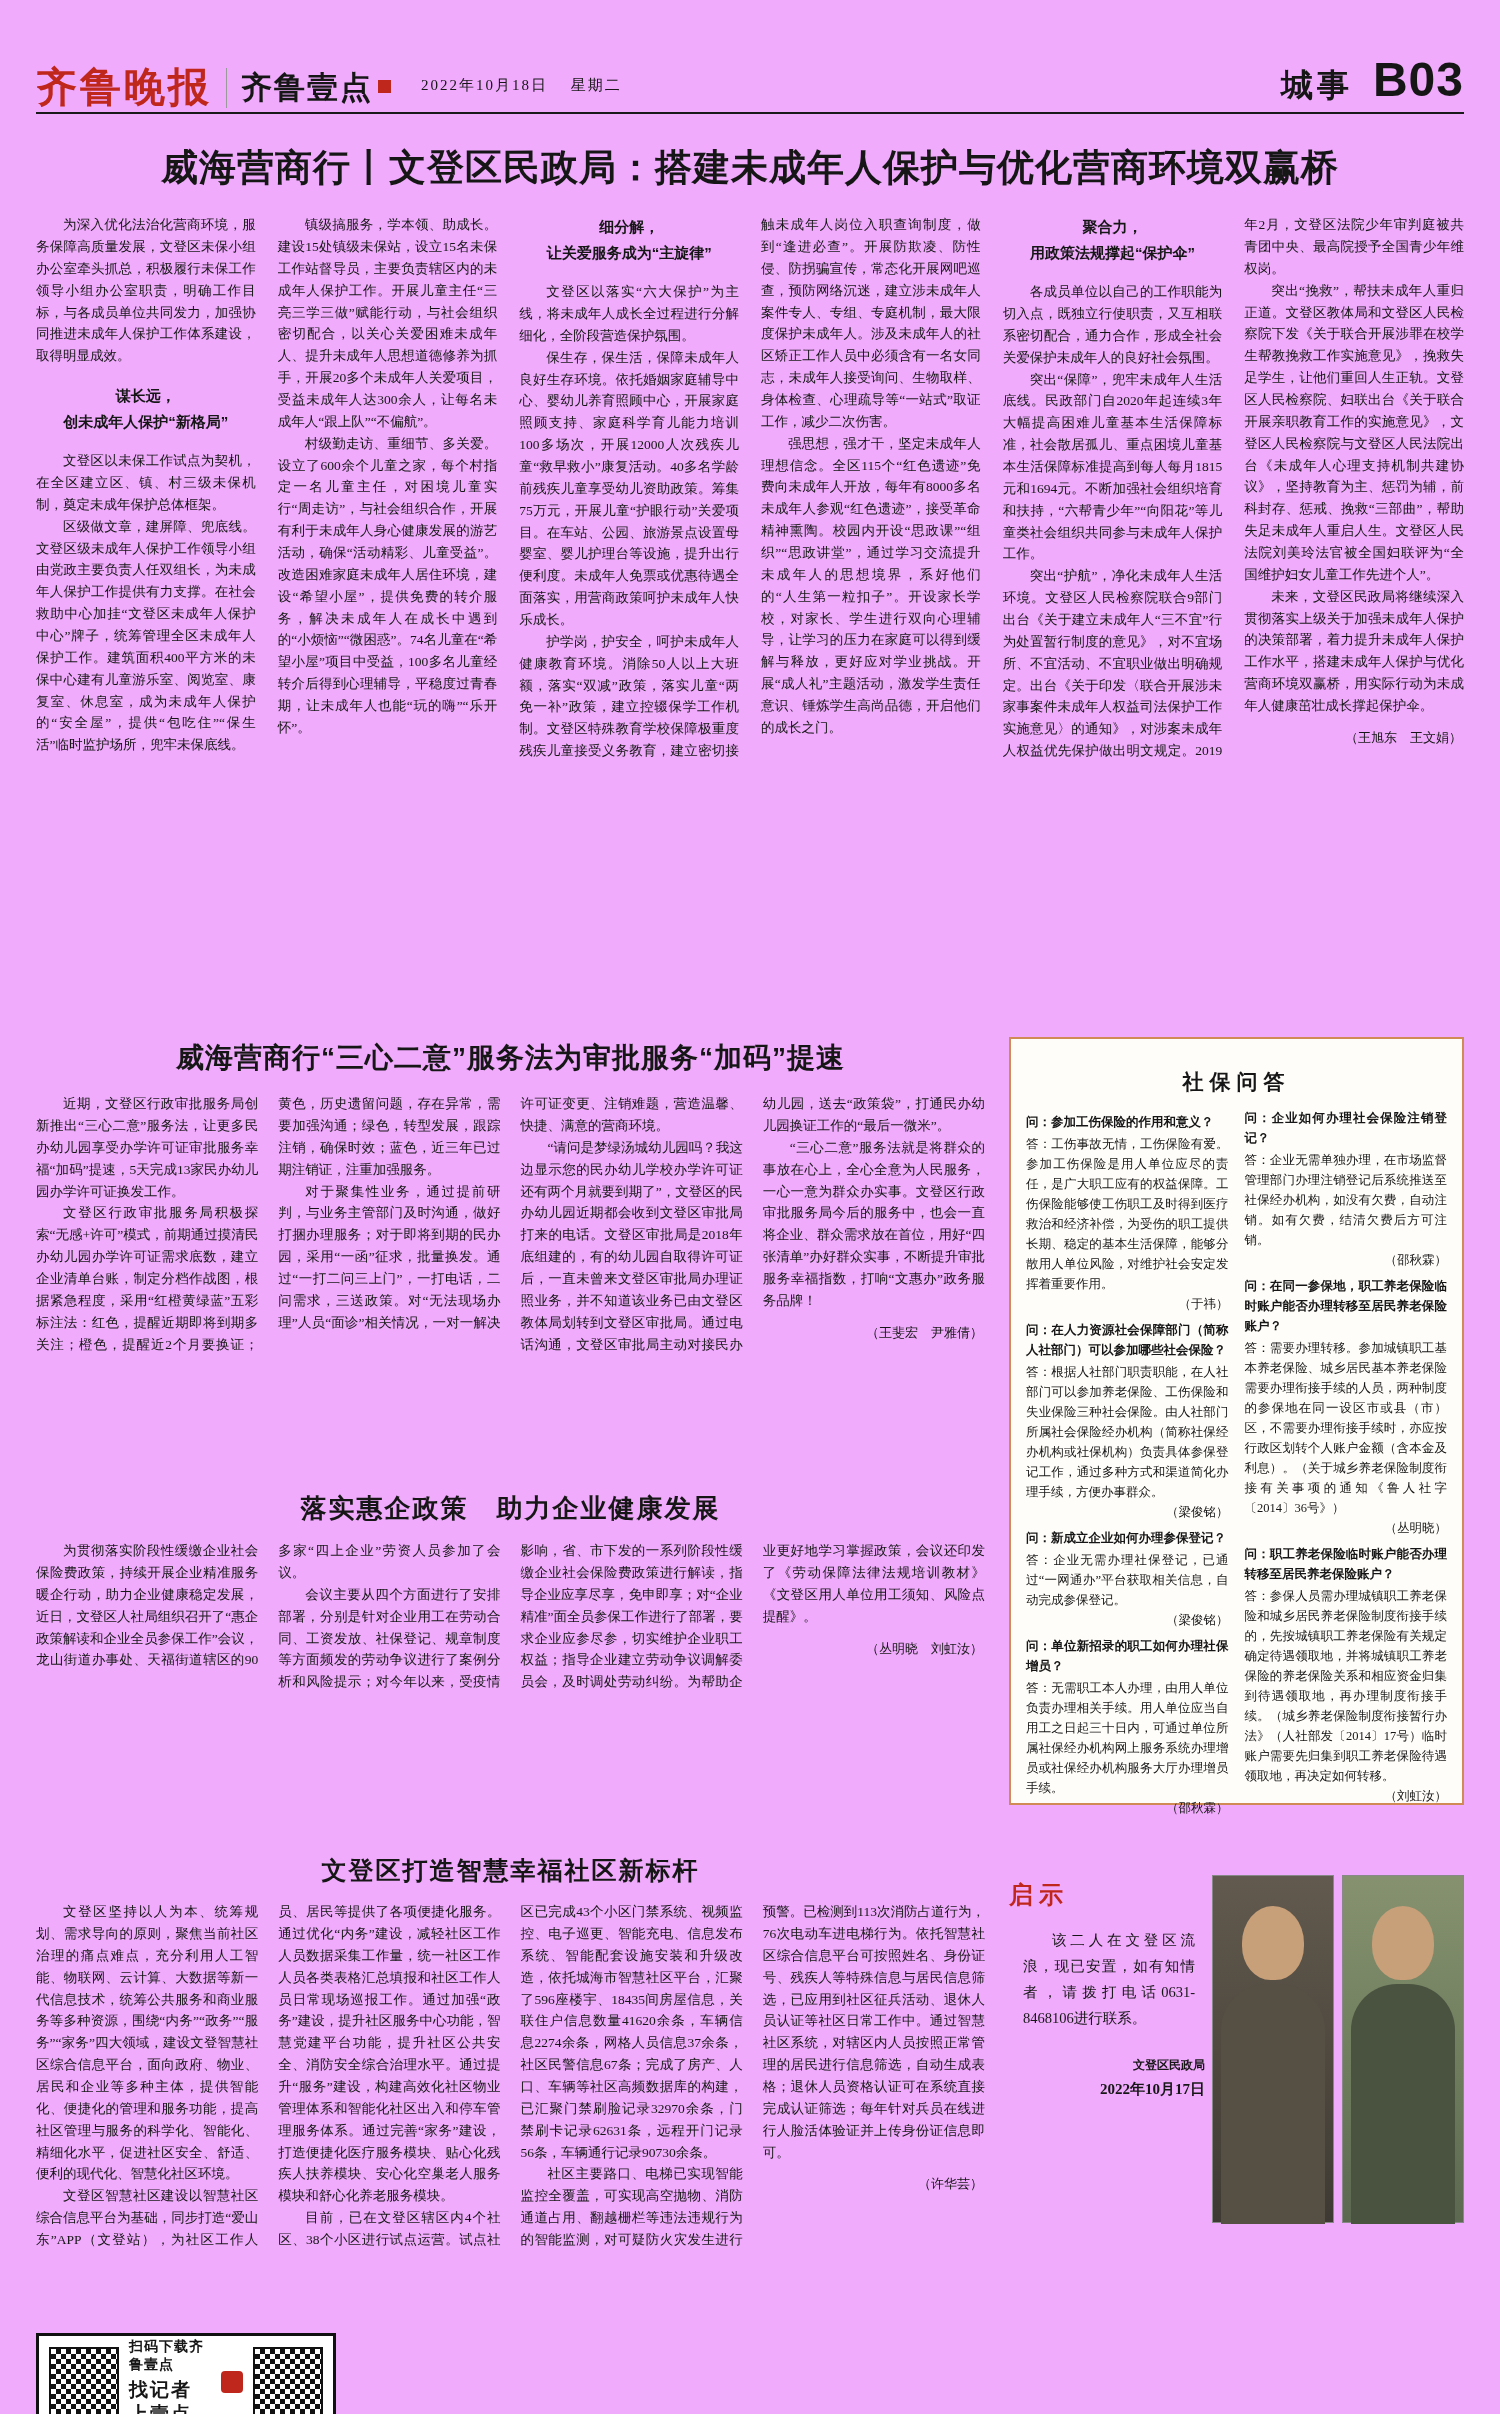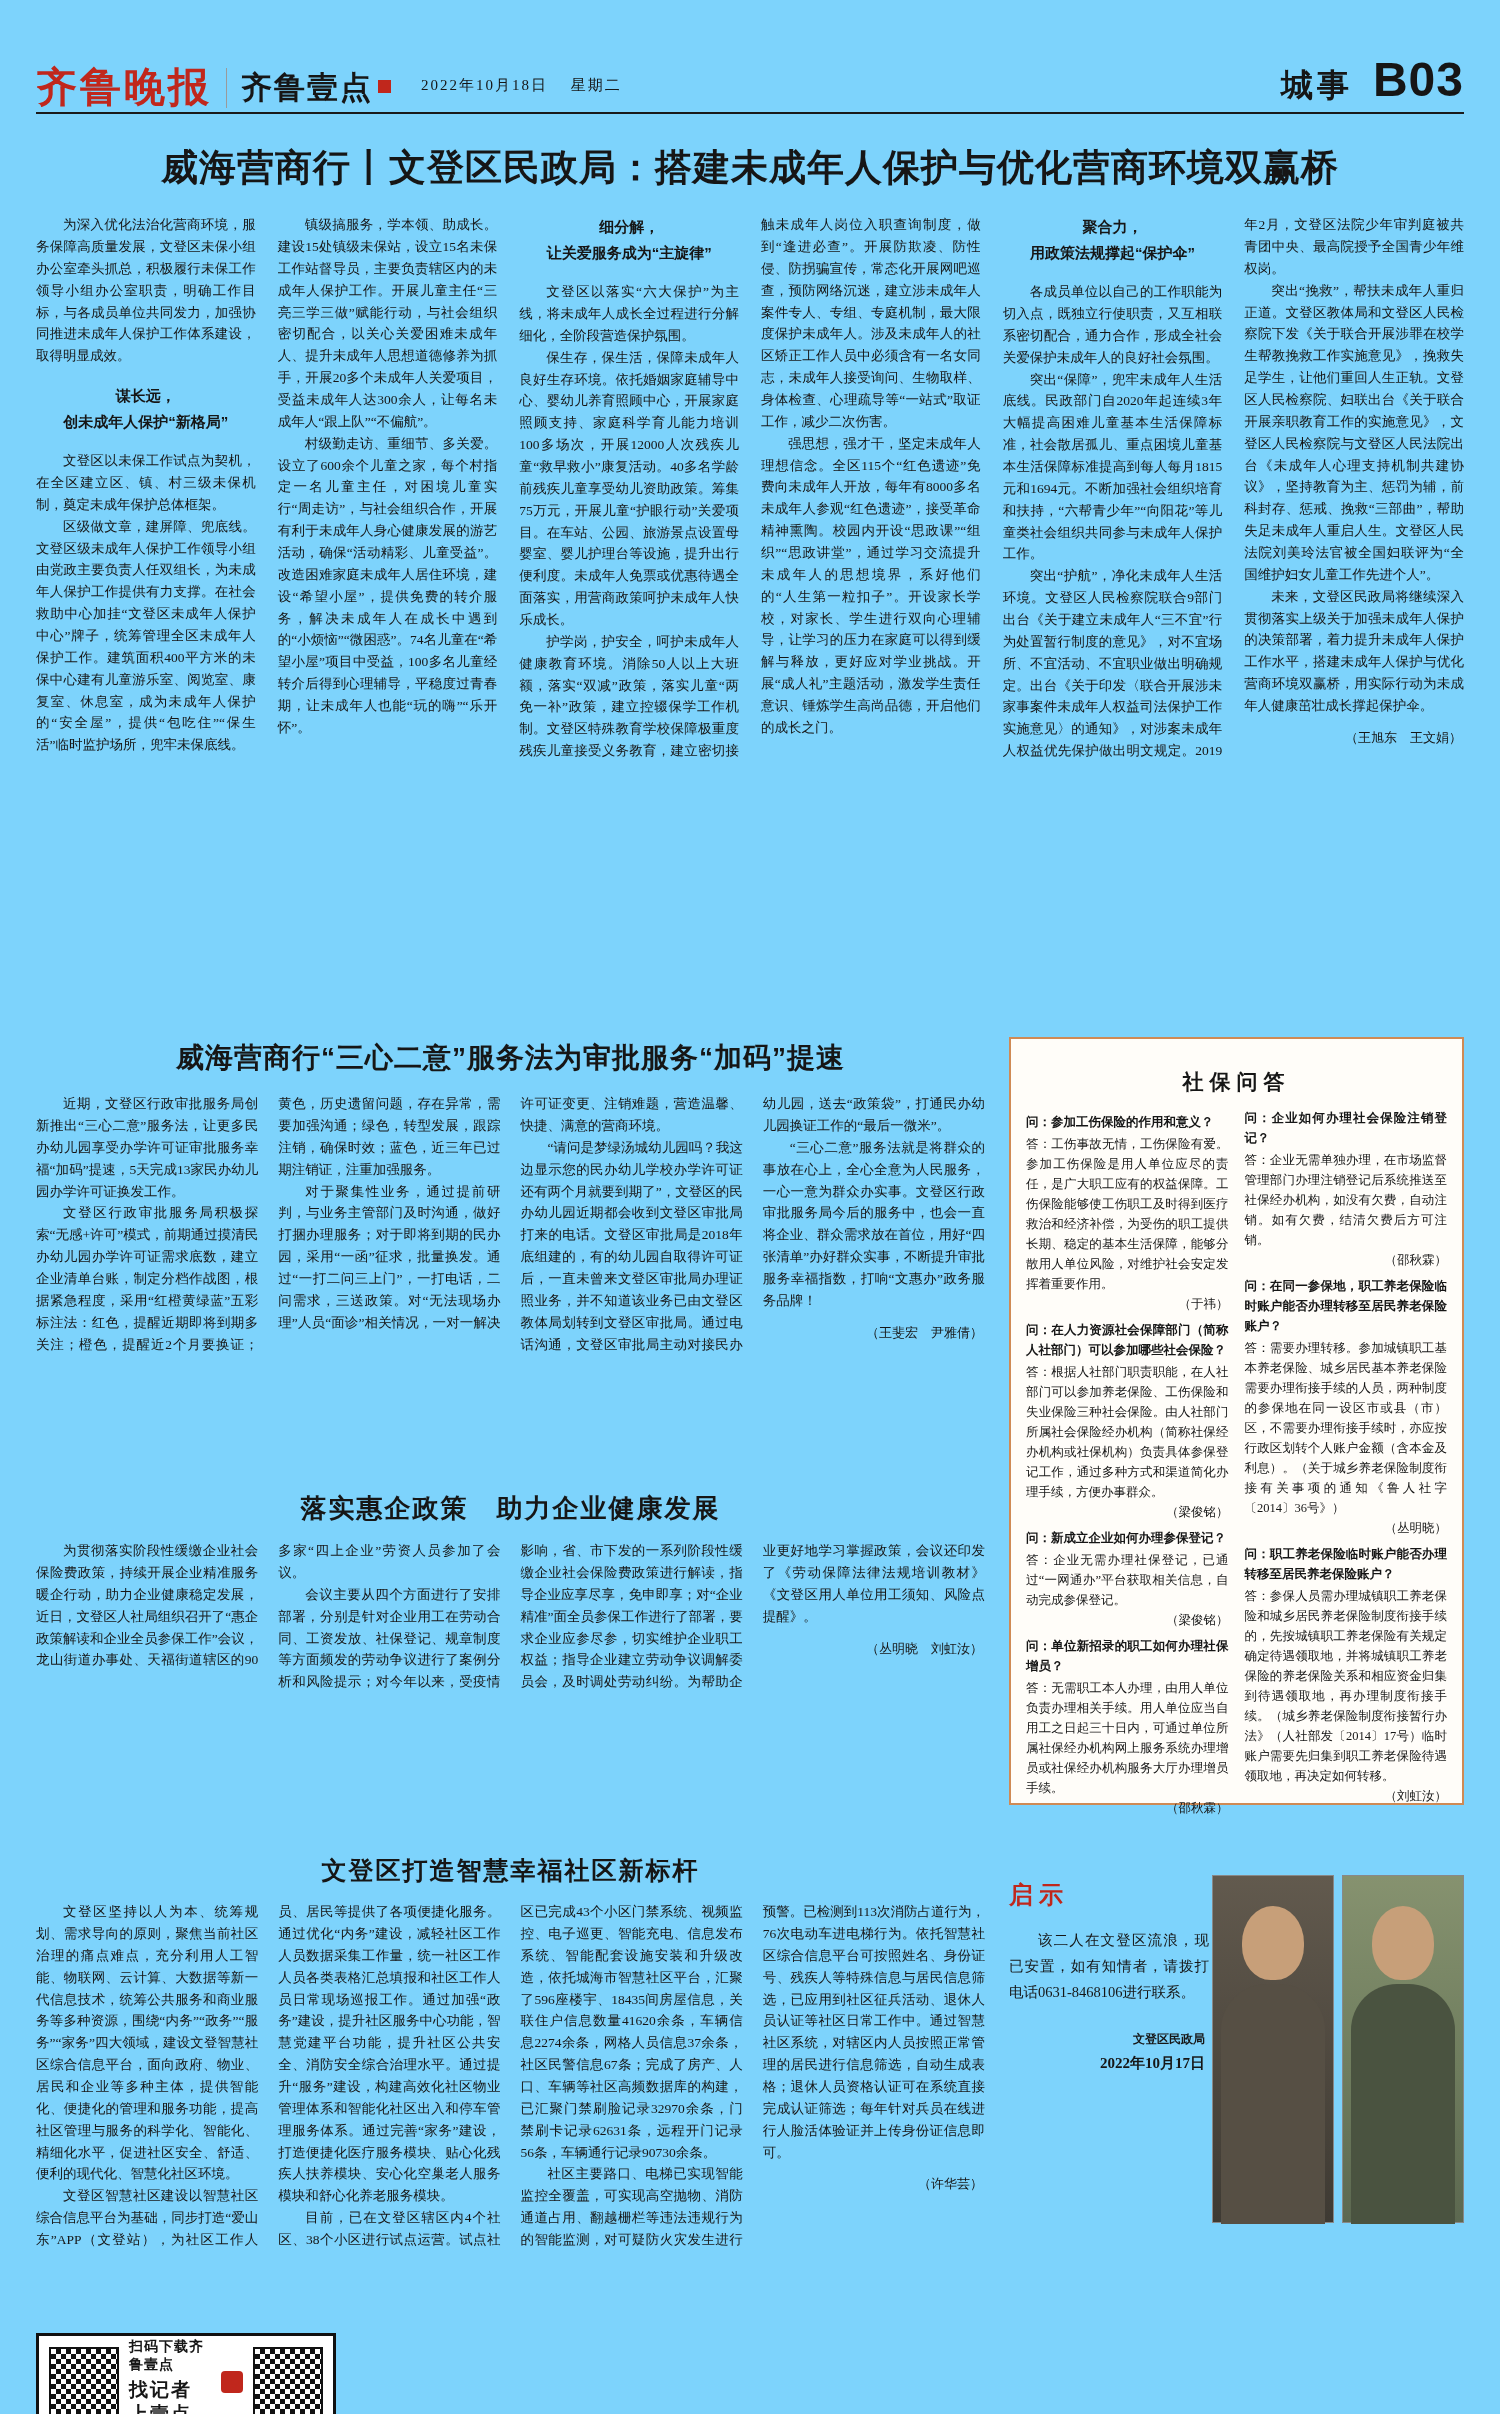--- a/index.html
+++ b/index.html
@@ -1,19 +1,19 @@
 <!DOCTYPE html>
 <html><head>
 <meta charset="utf-8">
 <style>
   * { box-sizing: border-box; }
   html,body { margin:0; padding:0; background:#d9d9d6; }
   .page {
     width:1500px; height:2414px; margin:0 auto; position:relative;
-    background:#7dd3fc; color:#161616; overflow:hidden;
+    background:#f0abfc; color:#161616; overflow:hidden;
     padding:0 36px;
     font-family:"Liberation Serif","DejaVu Serif",serif;
   }
   
   .masthead { display:flex; justify-content:space-between; align-items:flex-end; padding-top:34px; height:108px; }
   .mast-left { display:flex; align-items:center; gap:14px; }
   .logo-script { color:#c0271c; font-size:41px; font-weight:bold; letter-spacing:3px; font-family:"DejaVu Serif",serif; line-height:1; }
   .logo-divider { width:1px; height:40px; background:#9a9a9a; }
   .logo-box { font-size:31px; font-weight:900; font-family:"Liberation Sans","DejaVu Sans",sans-serif; letter-spacing:2px; line-height:1; display:flex; align-items:center; }
   .red-dot { width:13px; height:13px; background:#c0271c; display:inline-block; margin:0 0 2px 5px; }
@@ -74,21 +74,21 @@
   .qa-cols { height:858px; column-count:2; column-gap:16px; font-size:12.5px; line-height:1.6; text-align:justify; }
   .qa-item { break-inside:avoid-column; margin-bottom:6px; }
   .qa-q { font-weight:bold; margin:4px 0 2px; font-family:"Liberation Sans","DejaVu Sans",sans-serif; }
   .qa-a { margin:0; }
   .qa-signer { margin:0; text-align:right; }
 
   
   .notice { margin-top:70px; display:flex; gap:3px; }
   .notice-left { width:200px; }
   .notice-title { color:#c0271c; font-size:24px; font-weight:900; font-family:"Liberation Sans","DejaVu Sans",sans-serif; letter-spacing:6px; margin:4px 0 16px; }
-  .notice-body { font-size:14.5px; line-height:1.8; text-indent:2em; margin:0; text-align:justify; }
+  .notice-body { font-size:14.5px; line-height:1.8; text-indent:2em; margin:14px; text-align:justify; }
   .notice-sig { font-size:12px; font-weight:bold; text-align:right; margin:26px 4px 0 0; }
   .notice-date { font-size:15px; font-weight:bold; text-align:right; margin:6px 4px 0 0; }
   .notice-photos { flex:1; display:flex; gap:8px; }
   .photo { flex:1; height:348px; position:relative; border:1px solid #888; }
   .photo-1 { background:linear-gradient(#625a4e 0%, #4c463d 60%, #3e3a33 100%); }
   .photo-2 { background:linear-gradient(#86926f 0%, #6f7d5e 55%, #5c6850 100%); }
   .photo::before { 
     content:""; position:absolute; top:30px; left:50%; transform:translateX(-50%);
     width:62px; height:74px; border-radius:50% 50% 46% 46%; background:#c79f79;
   }

